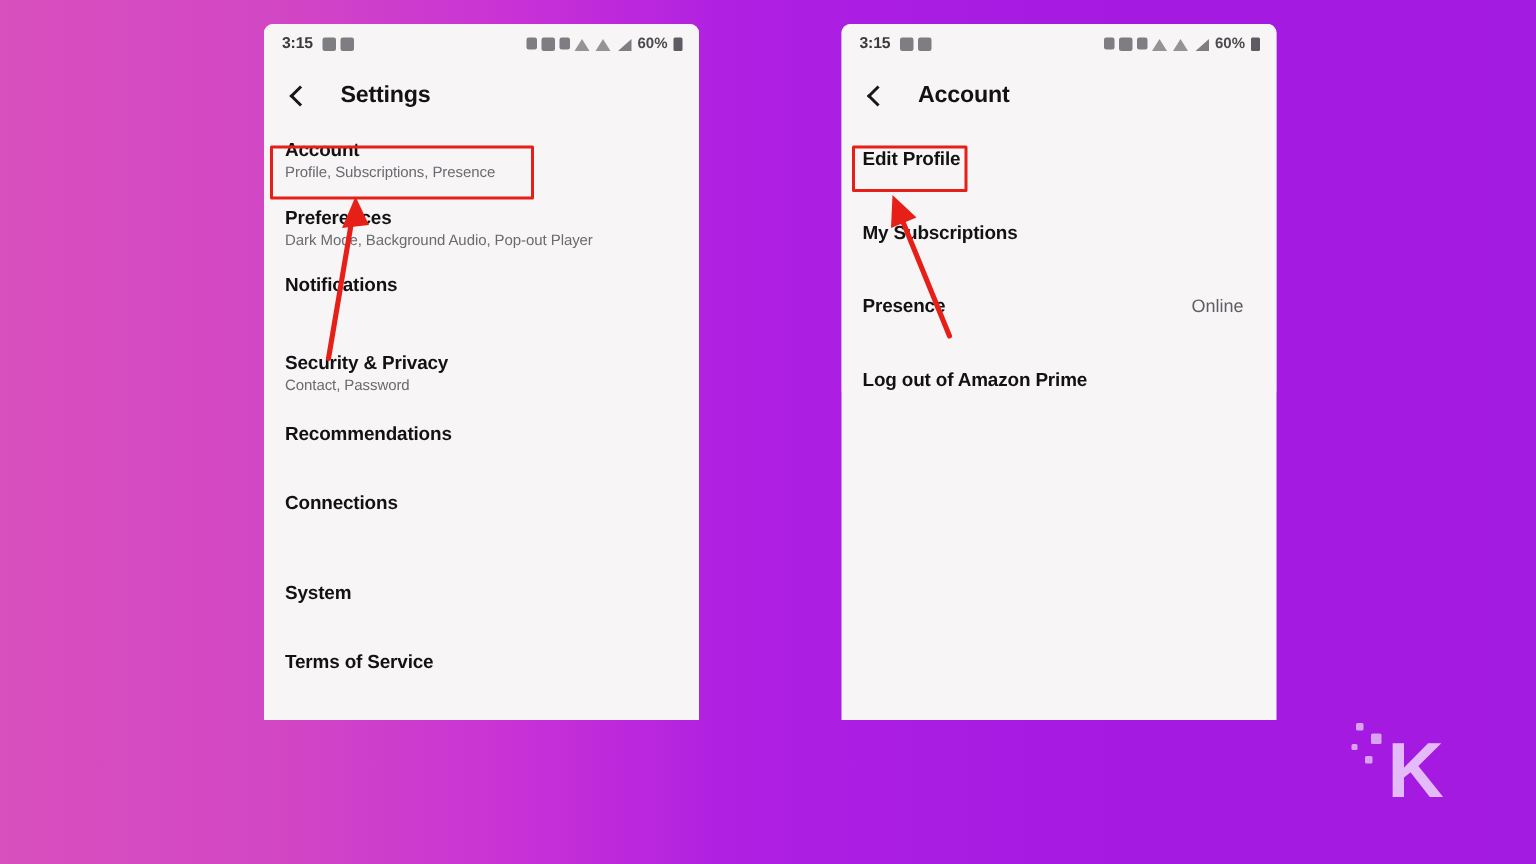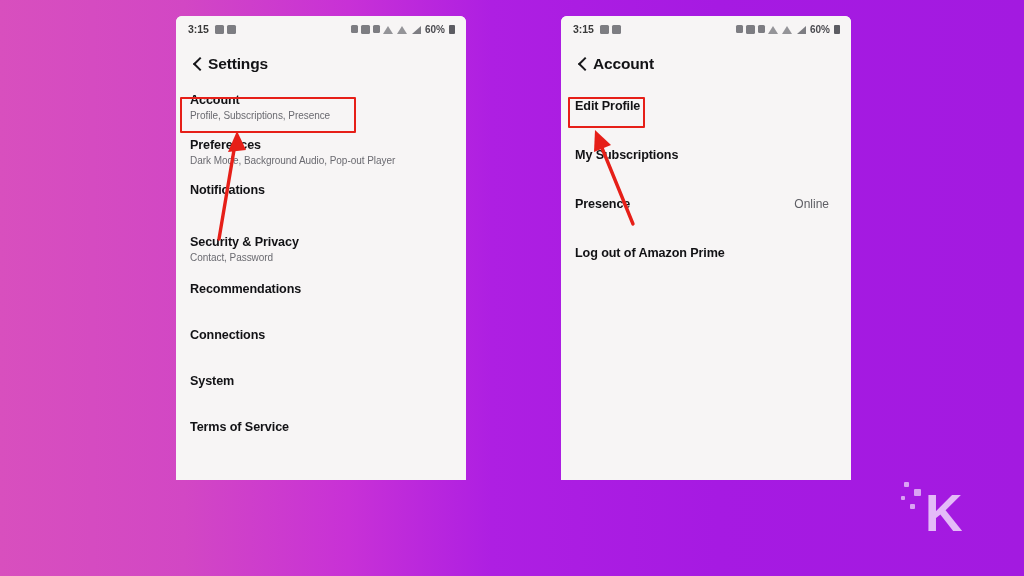--- a/index.html
+++ b/index.html
@@ -133,20 +133,21 @@
     left: 5px; top: 3.5px;
     width: 8px; height: 8px;
     border-left: 2.2px solid #17171a;
     border-bottom: 2.2px solid #17171a;
     transform: rotate(45deg);
   }
   .appbar-title {
     font-size: 15.5px;
     font-weight: 700;
     color: #131316;
+    margin-left: 19px;
     letter-spacing: -0.15px;
   }
 
   
   .list {
     background: #f7f5f5;
     padding-top: 6px;
   }
   .row {
     padding: 0 14px;
@@ -264,21 +265,21 @@
 
       <div class="row has-sub" style="margin-bottom:16px">
         <div class="row-title">Security &amp; Privacy</div>
         <div class="row-sub">Contact, Password</div>
       </div>
 
       <div class="row" style="margin-bottom:30px">
         <div class="row-title">Recommendations</div>
       </div>
 
-      <div class="row" style="margin-bottom:30px">
+      <div class="row" style="margin-bottom:44px">
         <div class="row-title">Connections</div>
       </div>
 
       <div class="row" style="margin-bottom:30px">
         <div class="row-title">System</div>
       </div>
 
 
       <div class="row" style="margin-bottom:30px">
         <div class="row-title">Terms of Service</div>

